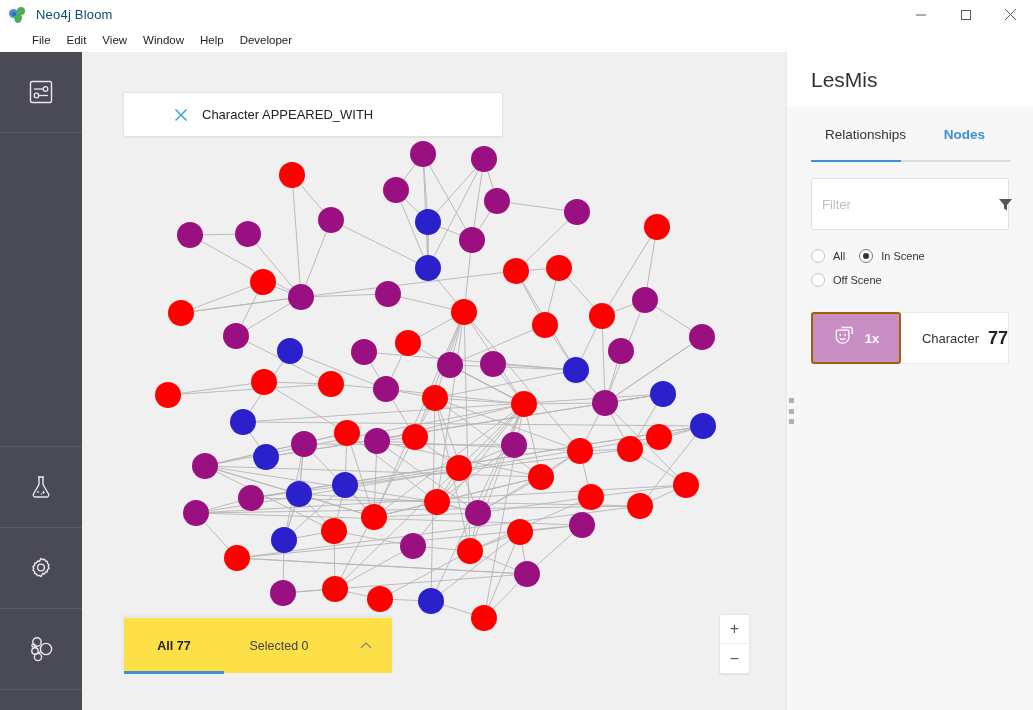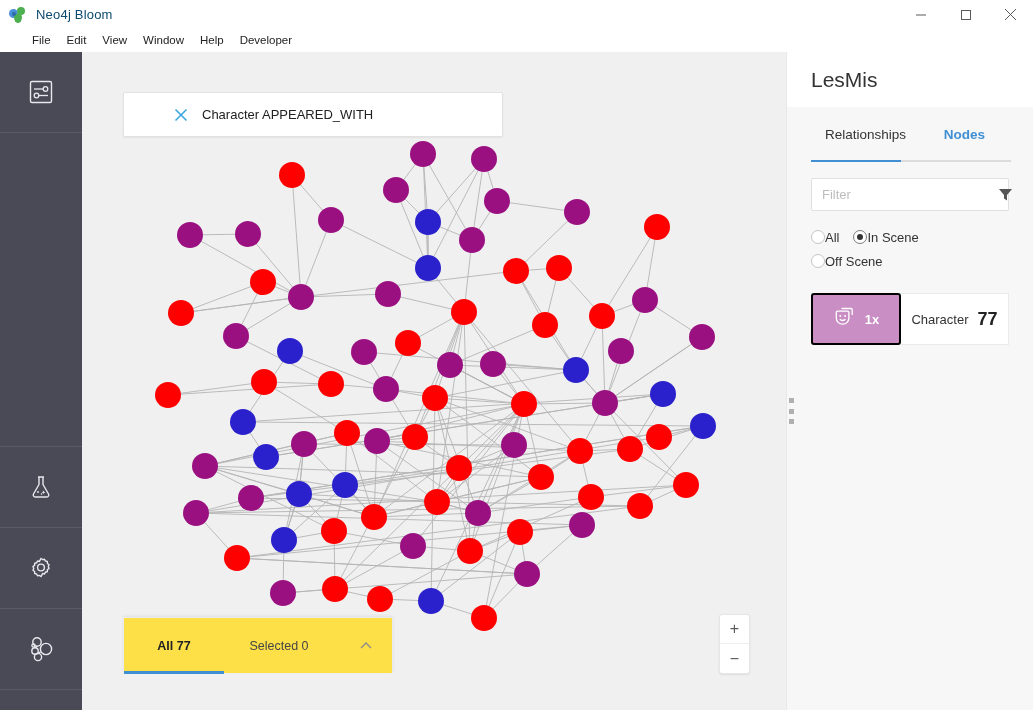--- a/index.html
+++ b/index.html
@@ -129,51 +129,51 @@
     font-size: 13.5px; height: 55px;
   }
   .tab.first { width: 90px; color: #3f8fd2; font-weight: bold; }
   .tab.second { width: 110px; color: #333; }
   .tabs-underline {
     position: absolute; bottom: 0; left: 0; width: 200px; height: 2px; background: #dcdcdc;
   }
   .tabs-underline i { display: block; width: 90px; height: 2px; background: #3f8fd2; }
 
   .filter-row {
-    margin-top: 16px; height: 33px; background: #ffffff; border: 1px solid #e0e0e0;
+    margin-top: 16px; height: 52px; background: #ffffff; border: 1px solid #e0e0e0;
     border-radius: 2px; display: flex; align-items: center; padding: 8px 10px;
   }
   .filter-input {
     border: none; outline: none; flex: 1; font-size: 13px; color: #333;
     font-family: "Liberation Sans", sans-serif; background: transparent;
   }
   .filter-input::placeholder { color: #bdbdbd; }
   .filter-icon { color: #555; display: flex; }
 
   .radios { margin-top: 14px; }
   .radio-line { display: flex; align-items: center; height: 24px; }
   .radio {
     width: 14px; height: 14px; border-radius: 50%; border: 1px solid #c4c4c4;
     background: #fff; display: inline-flex; align-items: center; justify-content: center;
     flex: none;
   }
   .radio.on { border-color: #7a7a7a; }
   .radio.on::after { content: ""; width: 6px; height: 6px; border-radius: 50%; background: #333; }
-  .radio-label { font-size: 13px; color: #333; margin-right: 14px; }
+  .radio-label { font-size: 11px; color: #333; margin-left: 8px; margin-right: 14px; }
 
   .cat-row { margin-top: 20px; display: flex; height: 52px; }
   .cat-chip {
-    width: 90px; height: 52px; background: #c98ec4; border: 2px solid #000000;
+    width: 90px; height: 52px; background: #c98ec4; border: 2px solid #a16207;
     border-radius: 3px; display: flex; align-items: center; justify-content: center;
     gap: 8px; color: #ffffff;
   }
   .cat-chip .mult { font-size: 13px; font-weight: bold; }
   .cat-name {
     flex: 1; height: 52px; background: #ffffff; border: 1px solid #eaeaea;
-    border-left: none; display: flex; align-items: center; justify-content: center; gap: 9px;
+    border-left: none; display: flex; align-items: center; justify-content: flex-end; gap: 9px;
   }
   .cat-name .label { font-size: 13px; color: #333; }
   .cat-name .count { font-size: 18px; color: #222; font-weight: bold; }
 </style>
 </head>
 <body>
 
 <div class="app">
 
   <div class="titlebar">

